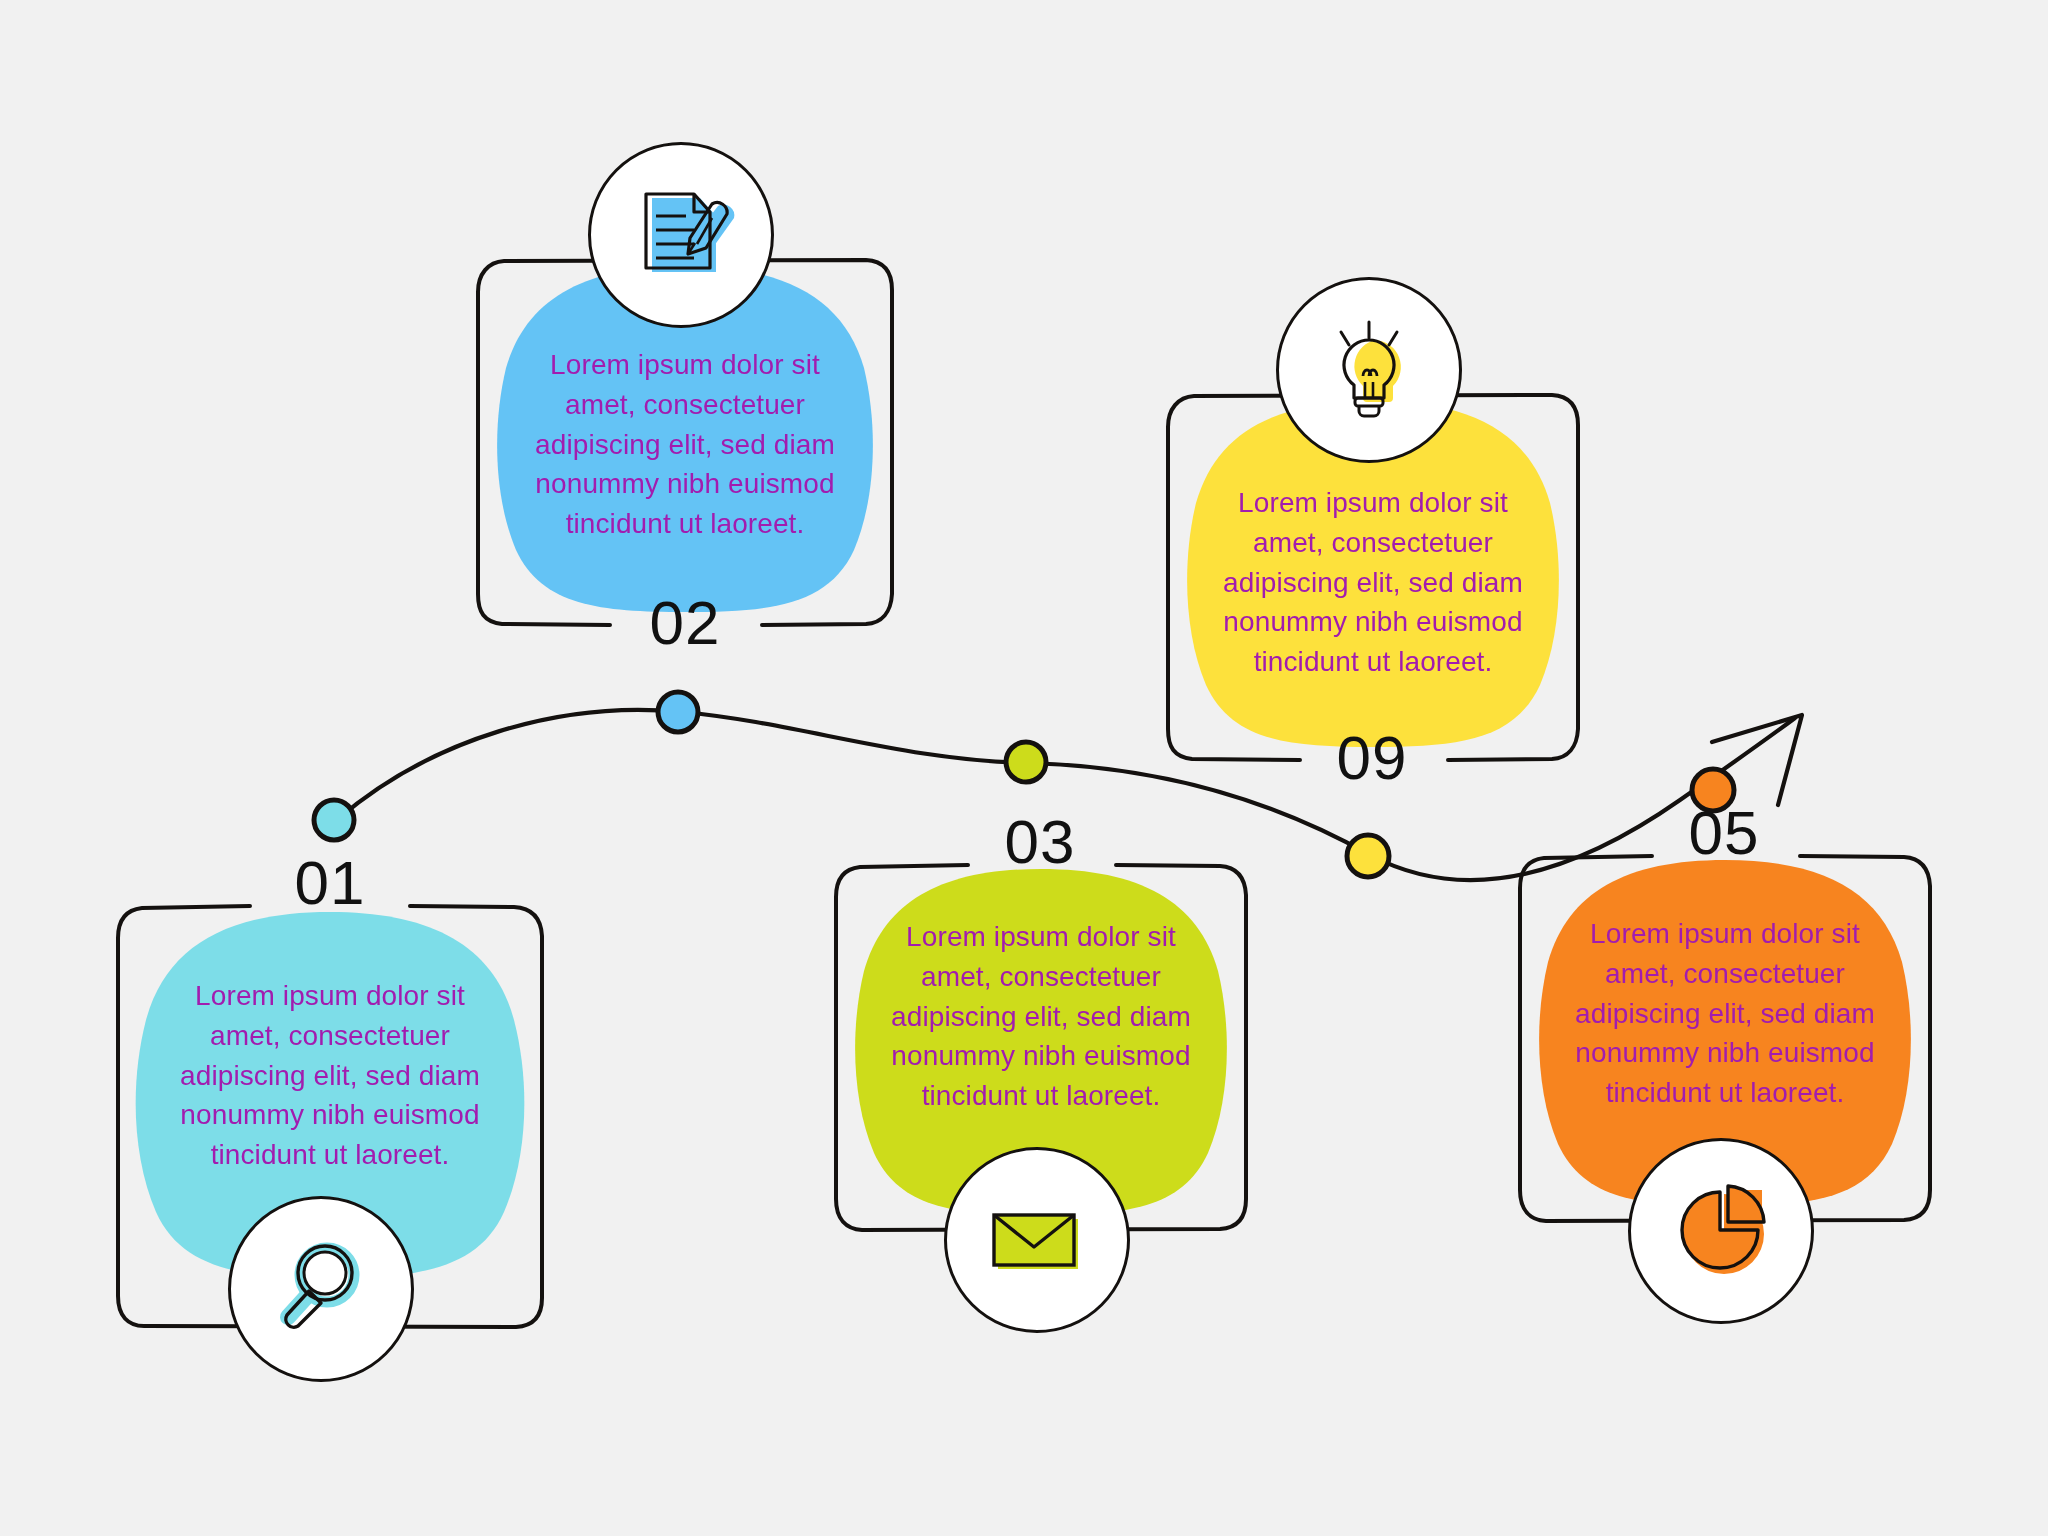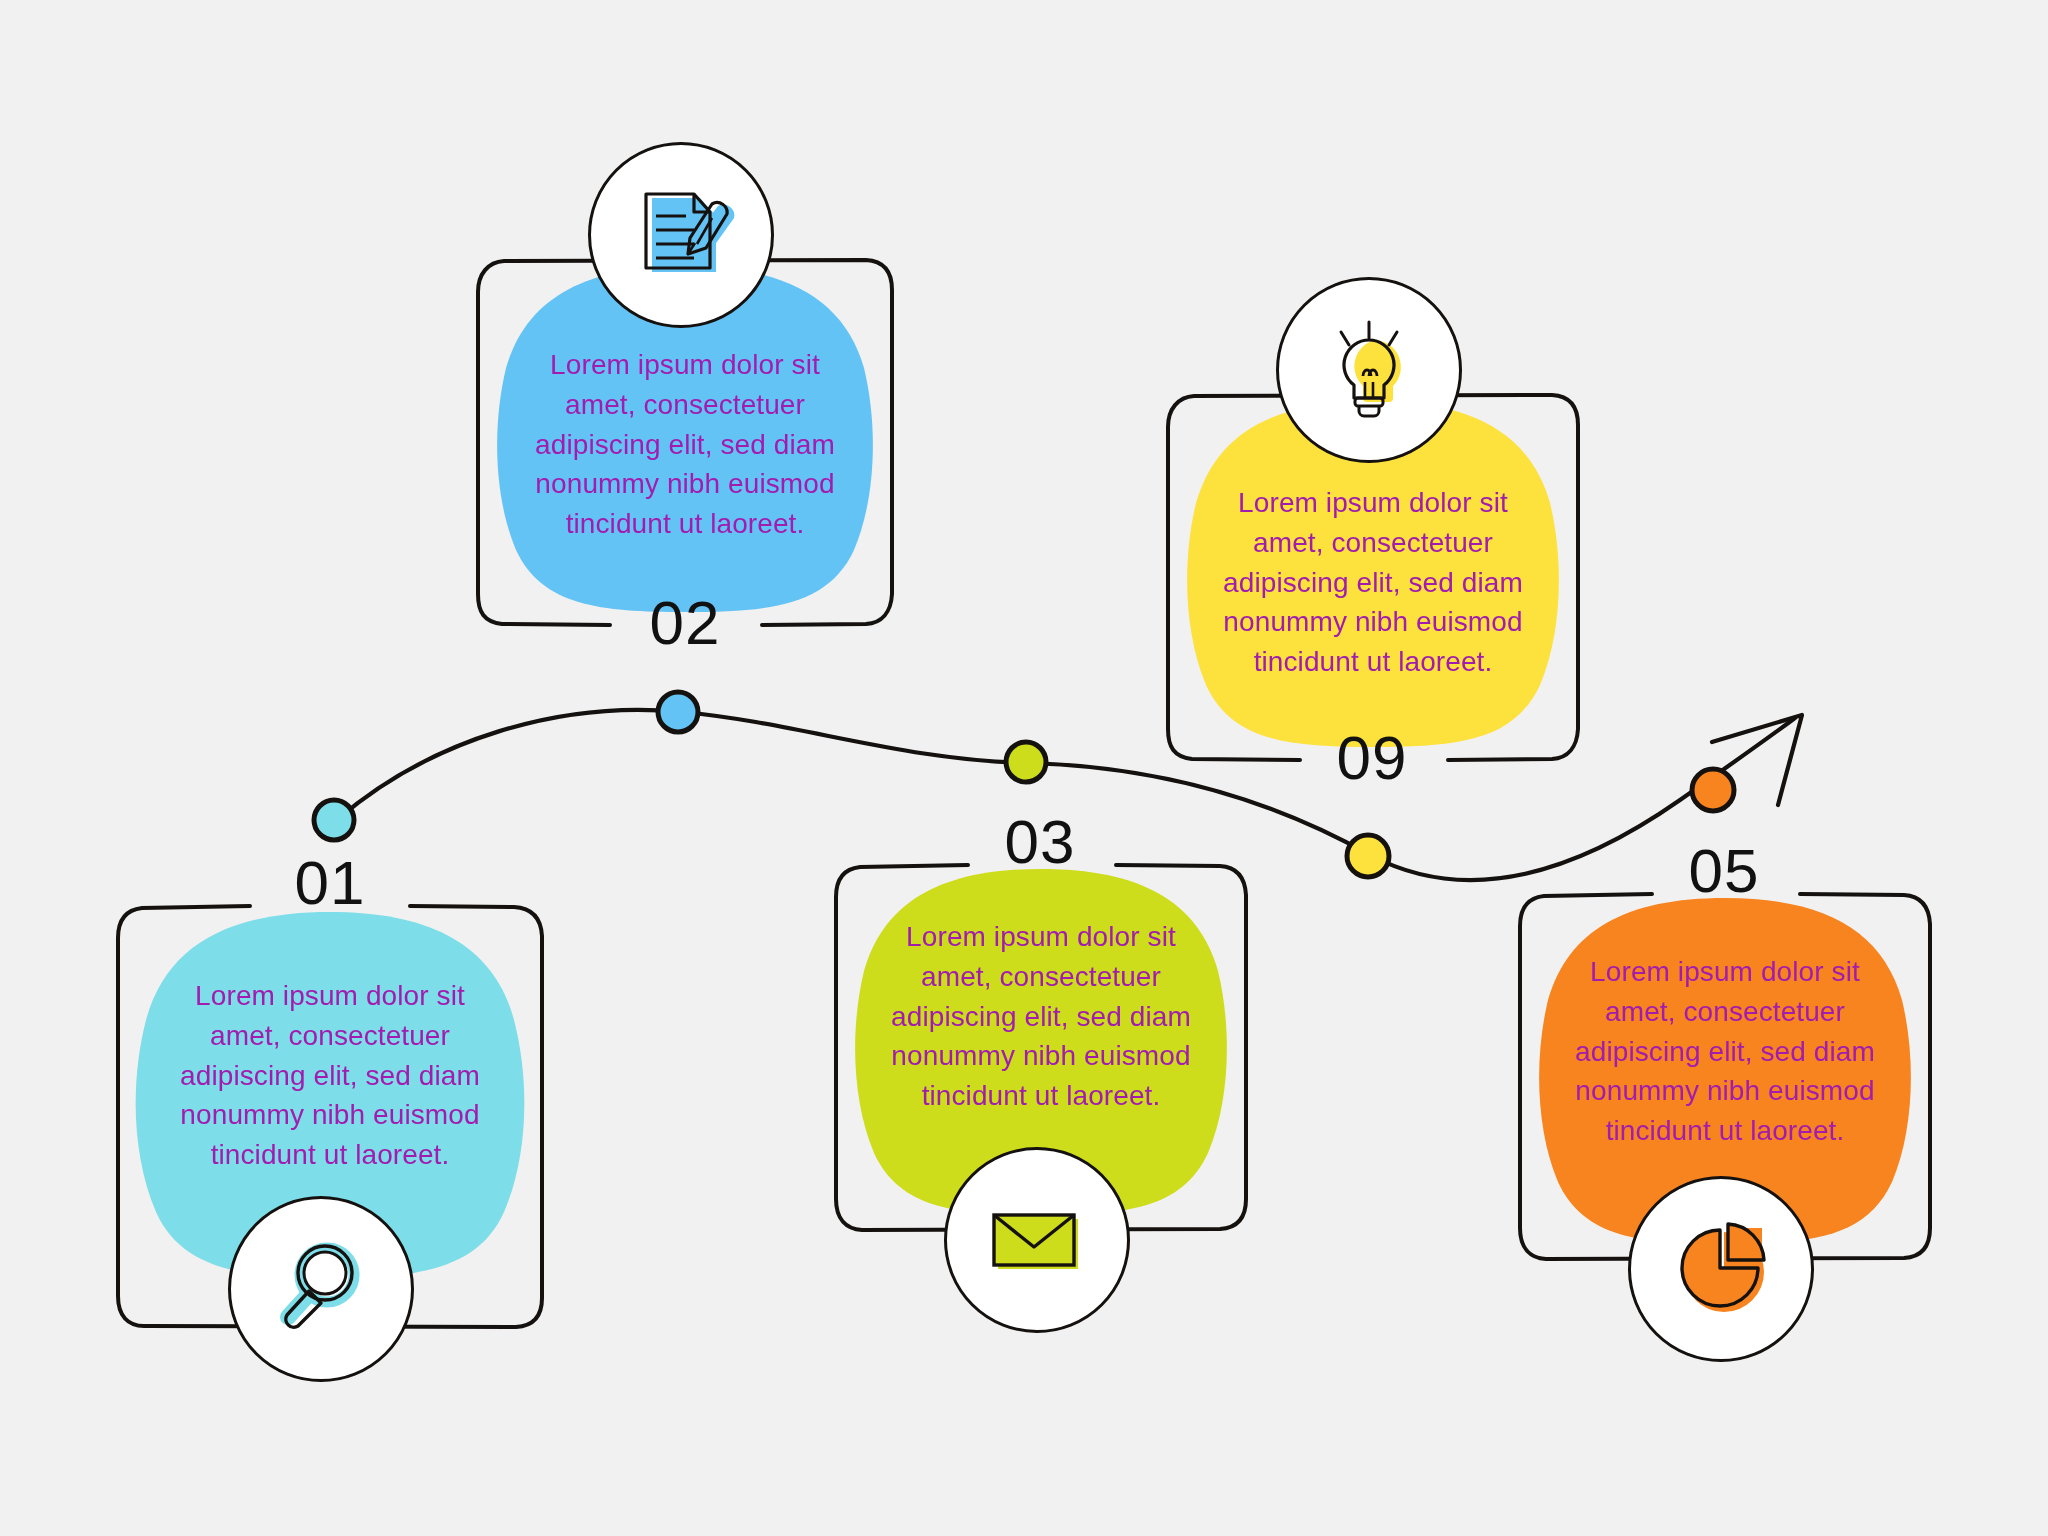--- a/index.html
+++ b/index.html
@@ -217,21 +217,21 @@
         <path d="M 60,66 a 4,6 0 1 1 8,0" fill="none" stroke="#14110f" stroke-width="2.8"></path>
         <line x1="56" y1="72" x2="56" y2="88" stroke="#14110f" stroke-width="2.6"></line>
         <line x1="64" y1="72" x2="64" y2="88" stroke="#14110f" stroke-width="2.6"></line>
 
         <rect x="46" y="88" width="28" height="8" rx="3" fill="none" stroke="#14110f" stroke-width="3"></rect>
         <path d="M 50,96 l 0,5 a 5,5 0 0 0 5,5 l 10,0 a 5,5 0 0 0 5,-5 l 0,-5" fill="none" stroke="#14110f" stroke-width="3" stroke-linejoin="round"></path>
       </svg>
     </div>
   </div>
 
-  <div class="card" style="left:1512px; top:884px; width:425px; height:385px;">
+  <div class="card" style="left:1512px; top:846px; width:425px; height:385px;">
     <svg class="card-frame" width="425" height="385" viewBox="0 0 425 385">
 
       <path d="M 140,10 L 32,12 C 14,14 8,26 8,42 L 8,344 C 8,364 18,374 34,375
                L 392,374 C 410,373 418,362 418,344 L 418,40 C 417,22 408,12 392,11 L 288,10" fill="none" stroke="#14110f" stroke-width="4" stroke-linecap="round"></path>
     </svg>
     <svg class="blob" style="left:22px; top:12px;" width="382" height="350" viewBox="0 0 382 350">
       <path d="M191,2 C290,2 348,34 368,104 C382,162 380,234 358,286
                C332,342 276,348 191,348 C106,348 50,342 24,286
                C2,234 0,162 14,104 C34,34 92,2 191,2 Z" fill="#F7841F"></path>
     </svg>

